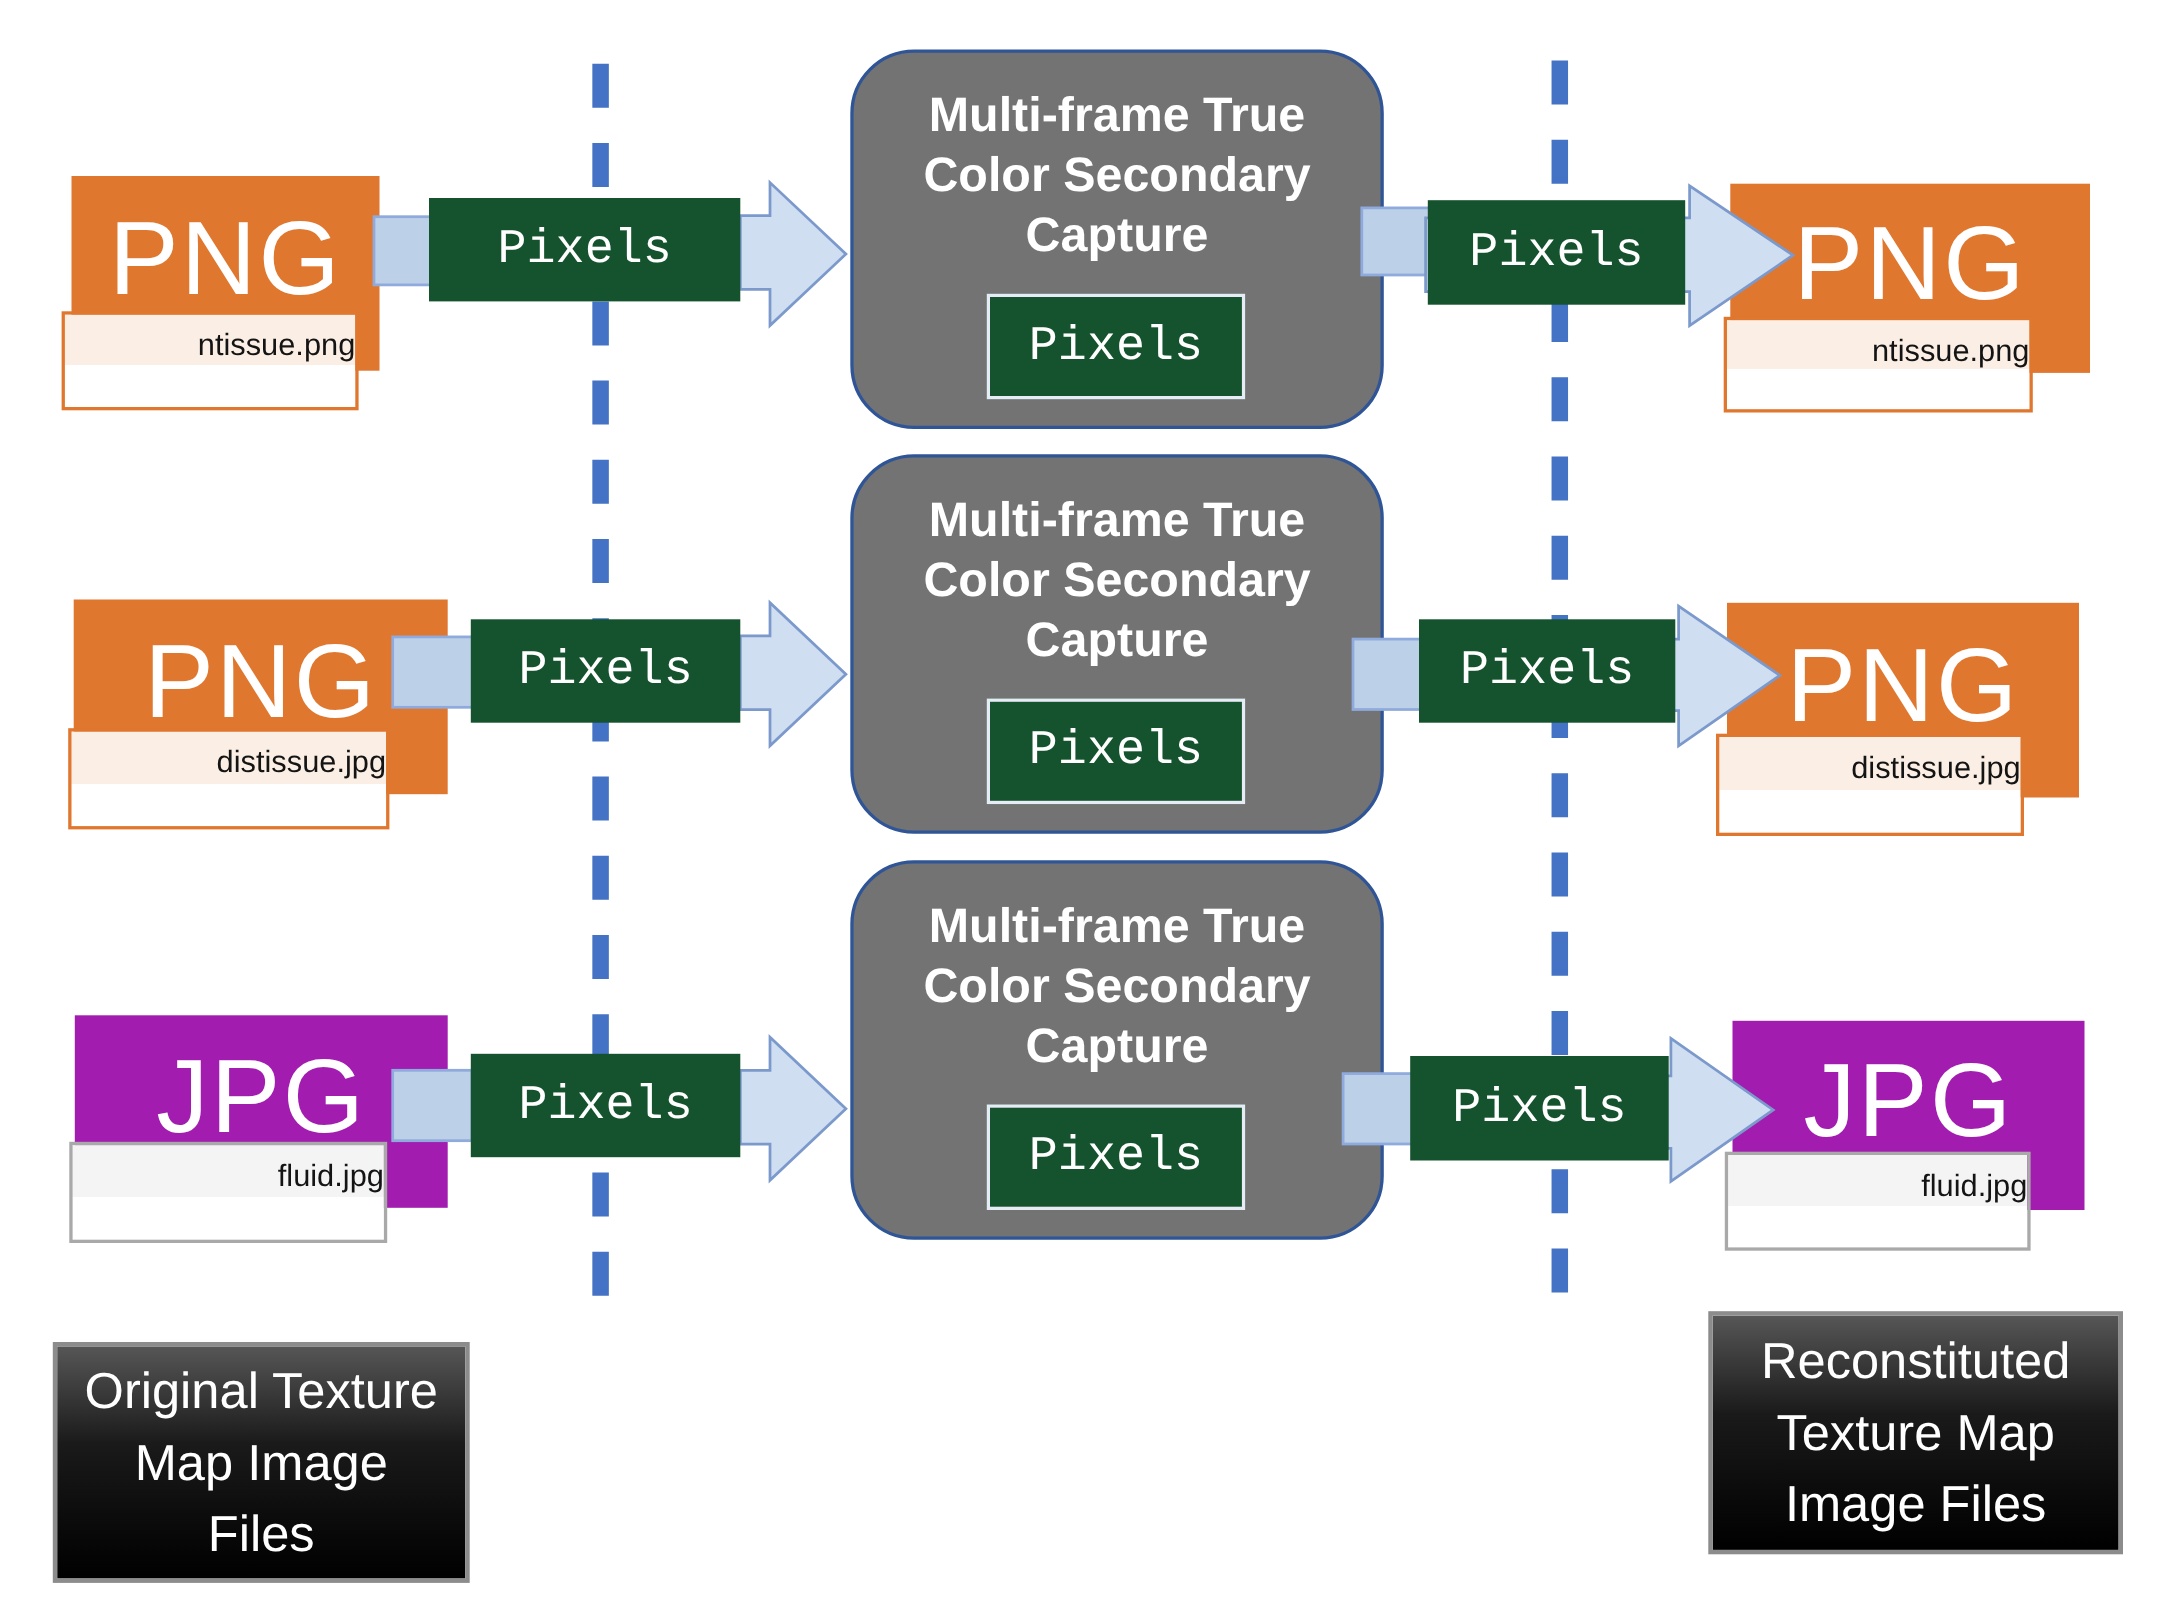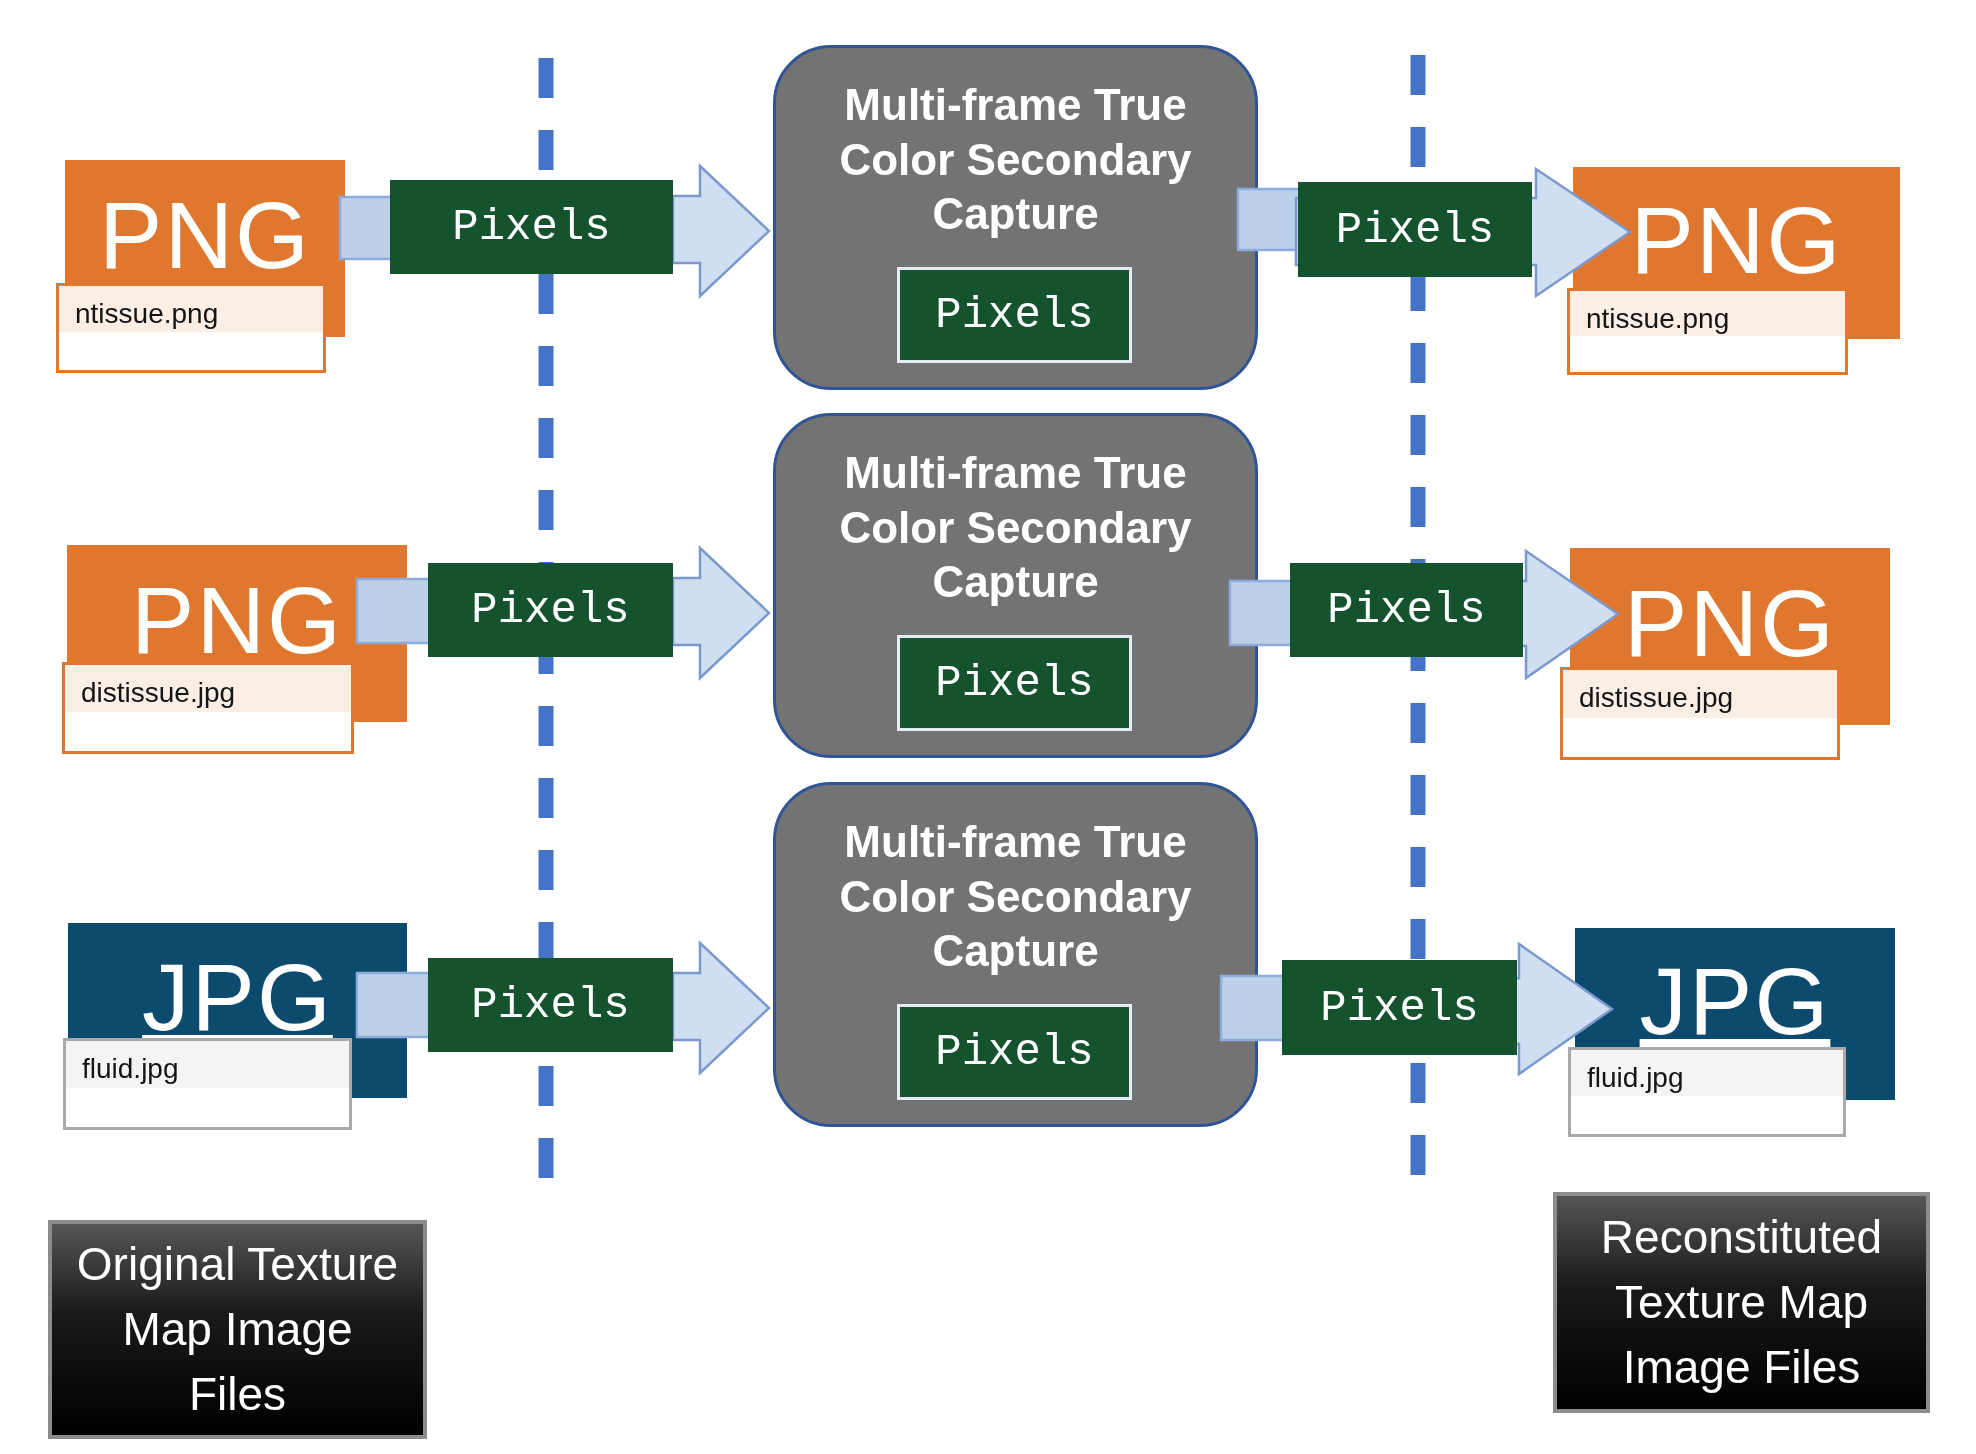--- a/index.html
+++ b/index.html
@@ -3,29 +3,29 @@
 <meta charset="utf-8">
 <style>
   html,body{margin:0;padding:0;background:#ffffff;}
   #canvas{
     position:relative;width:1976px;height:1454px;background:#ffffff;overflow:hidden;
     font-family:"Liberation Sans", sans-serif;
   }
   svg.layer{position:absolute;left:0;top:0;pointer-events:none;}
   #dash-layer{z-index:1;}
   #arrow-layer{z-index:3;}
-  .box{position:absolute;box-sizing:border-box;}
+  .box{position:absolute;box-sizing:border-box;text-align:right;}
   .z2{z-index:2;}
   .z4{z-index:4;}
   .fmt{
     display:flex;align-items:center;justify-content:center;
     color:#ffffff;font-size:95px;letter-spacing:2px;padding-bottom:26px;
   }
   .fmt.orange{background:#E0772F;}
-  .fmt.gray{background:#0c4a6e;text-decoration:underline;}
+  .fmt.gray{background:#a21caf;}
   .fname{
     font-size:28px;color:#141414;padding:12px 0 0 16px;
     border:3px solid #E0772F;
     background:linear-gradient(180deg,#FBEFE5 0%,#FBEFE5 55%,#ffffff 55%);
   }
   .fname.gray{
     border-color:#A9A9A9;
     background:linear-gradient(180deg,#F4F4F4 0%,#F4F4F4 55%,#ffffff 55%);
   }
   .pixbox{

